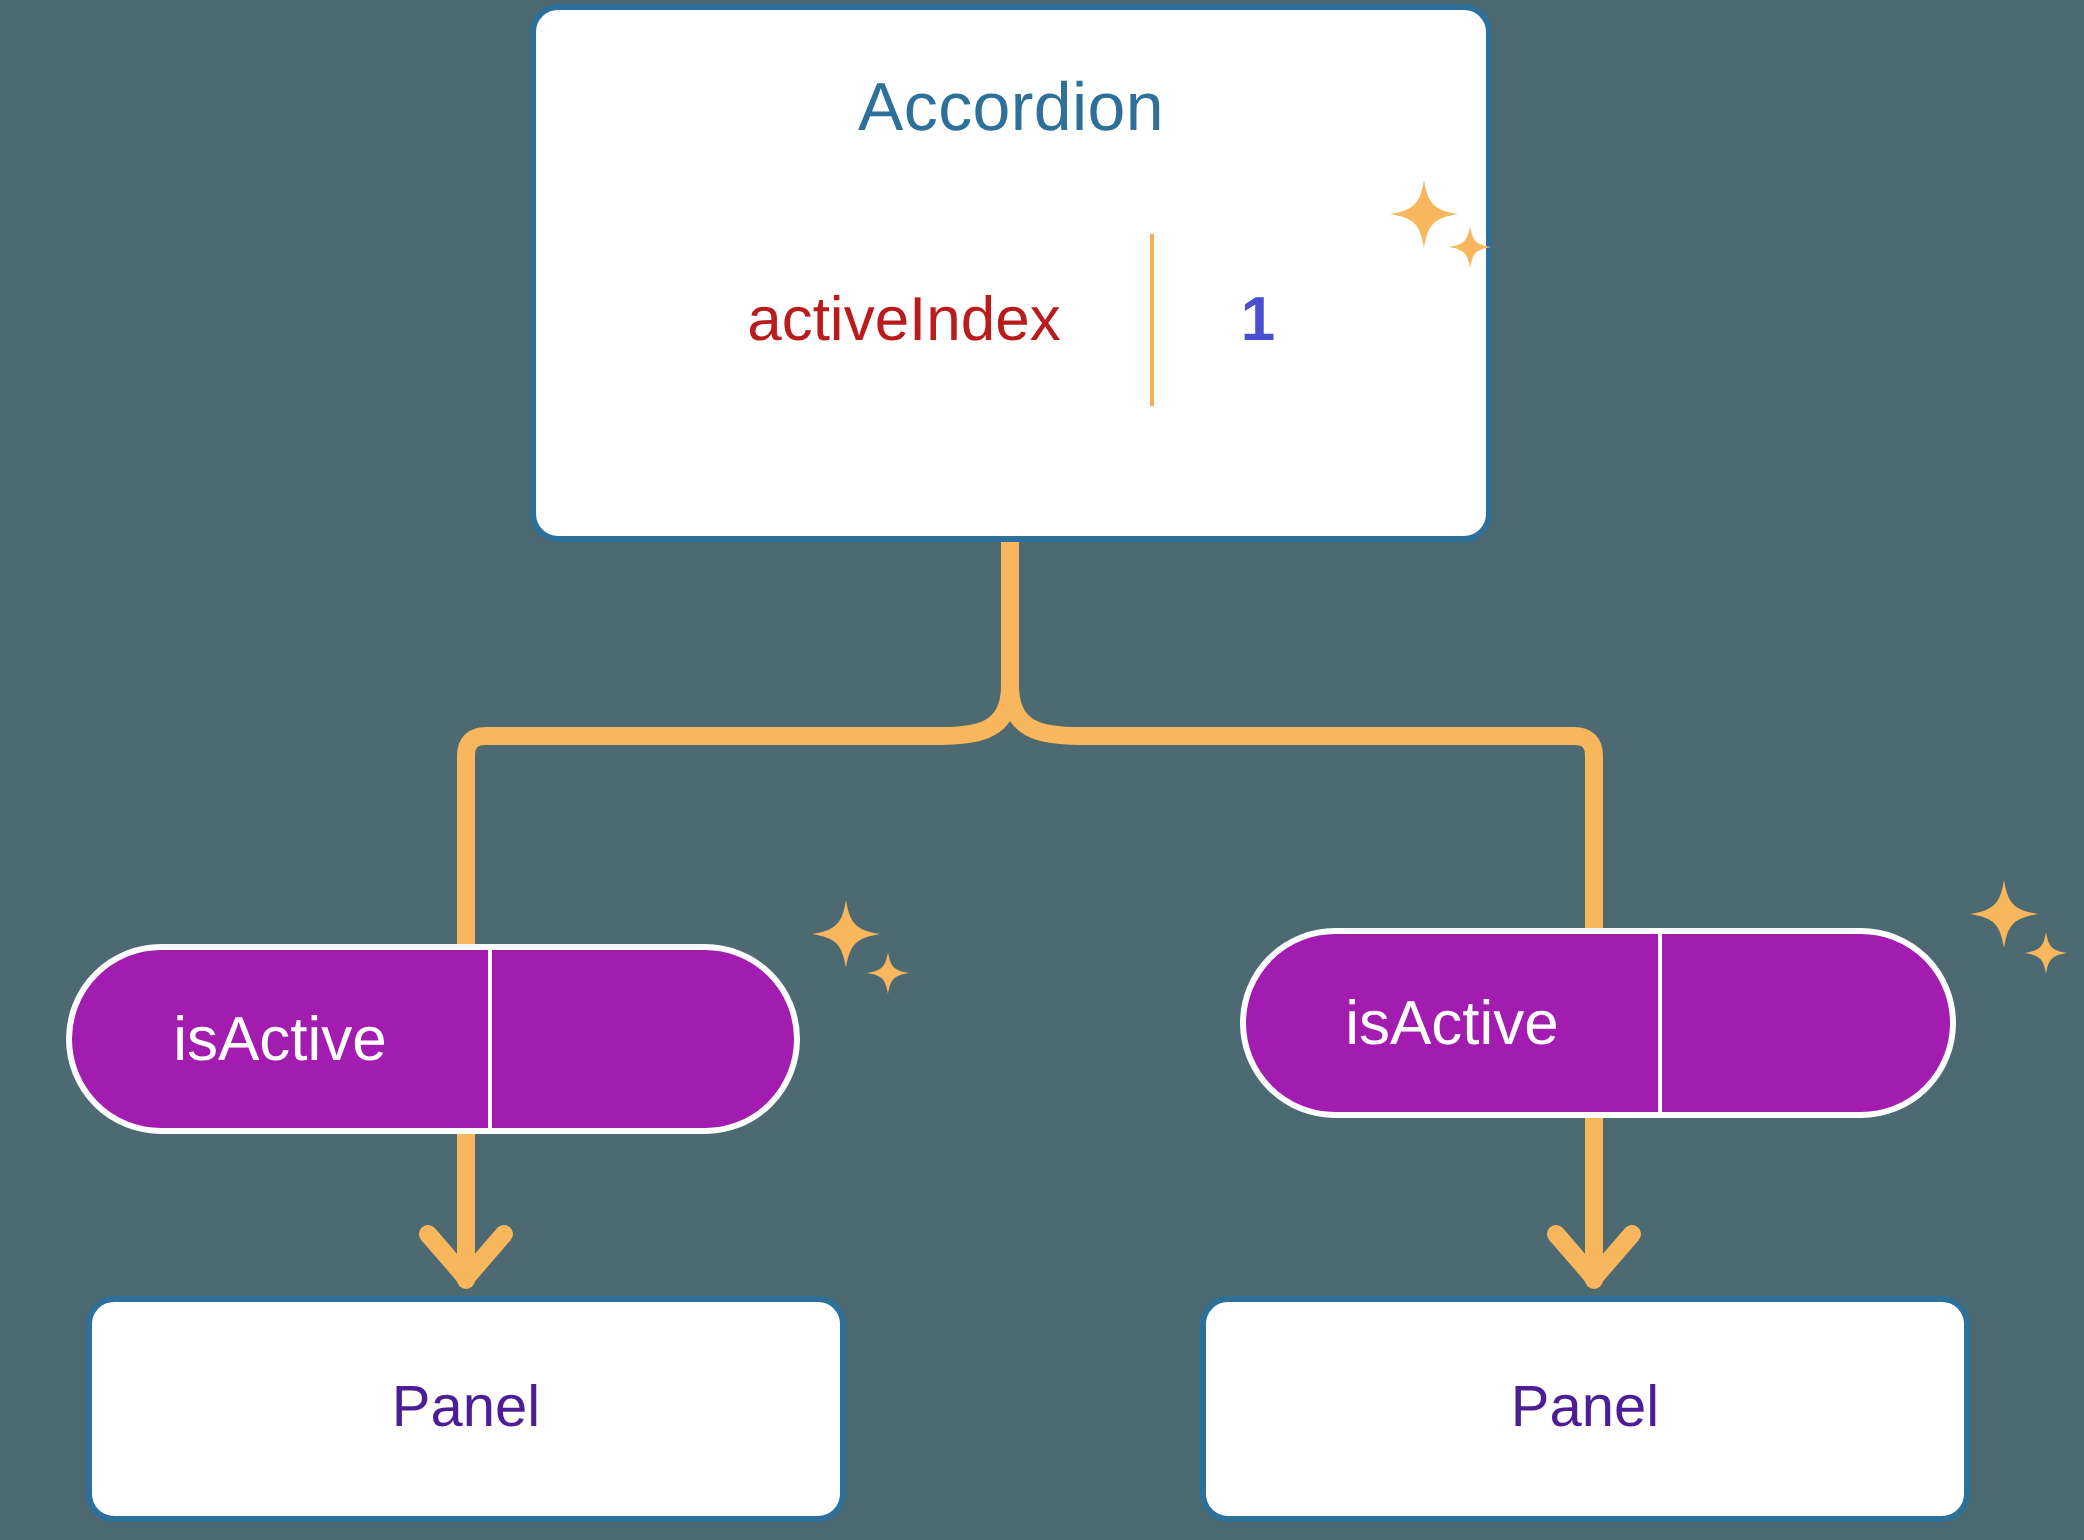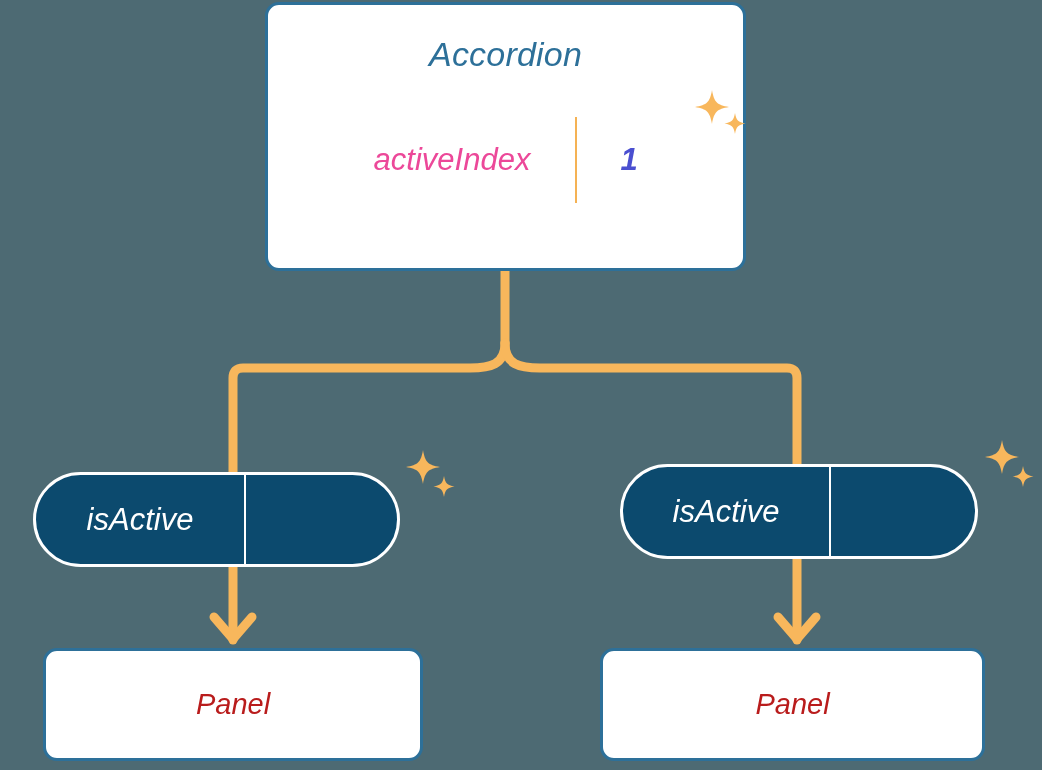--- a/index.html
+++ b/index.html
@@ -11,21 +11,20 @@
   body {
     font-family: "Liberation Sans", sans-serif;
     -webkit-font-smoothing: antialiased;
   }
   #stage {
     position: relative;
     width: 1042px;
     height: 770px;
     background: #4d6a73;
     overflow: hidden;
-    font-style: italic;
   }
 
   
   #connectors {
     position: absolute;
     left: 0;
     top: 0;
     width: 1042px;
     height: 770px;
     pointer-events: none;
@@ -62,21 +61,21 @@
     position: absolute;
     background: #ffffff;
     border: 3px solid #2d7099;
     border-radius: 14px;
     box-sizing: border-box;
     display: flex;
     align-items: center;
     justify-content: center;
   }
   .panel-box .panel-label {
-    color: #b91c1c;
+    color: #4c1d95;
     font-size: 29px;
     font-weight: 400;
   }
   #panel-left  { left: 43px;  top: 648px; width: 380px; height: 113px; }
   #panel-right { left: 600px; top: 648px; width: 385px; height: 113px; }
 
   
   .pill {
     position: absolute;
     box-sizing: border-box;
@@ -114,36 +113,36 @@
   #pill-activeindex {
     left: 329px;
     top: 117px;
     width: 352px;
     height: 86px;
     background: #ffffff;
     border-radius: 999px;
   }
   #pill-activeindex .pill-key {
     flex: 0 0 248px;
-    color: #ec4899;
+    color: #b91c1c;
     font-size: 31px;
     border-right: 2px solid #f5b254;
     border-radius: 999px 0 0 999px;
   }
   #pill-activeindex .pill-val {
     flex: 1 1 auto;
     color: #4a4fd0;
     font-size: 31px;
     font-weight: 700;
     border-radius: 0 999px 999px 0;
   }
 
   
   .pill-solid {
-    background: #0c4a6e;
+    background: #a21caf;
     border: 3px solid #ffffff;
   }
   .pill-solid .pill-key {
     color: #ffffff;
     font-size: 31px;
     font-weight: 400;
     border-right: 2px solid #ffffff;
     border-radius: 999px 0 0 999px;
   }
   .pill-solid .pill-val {

